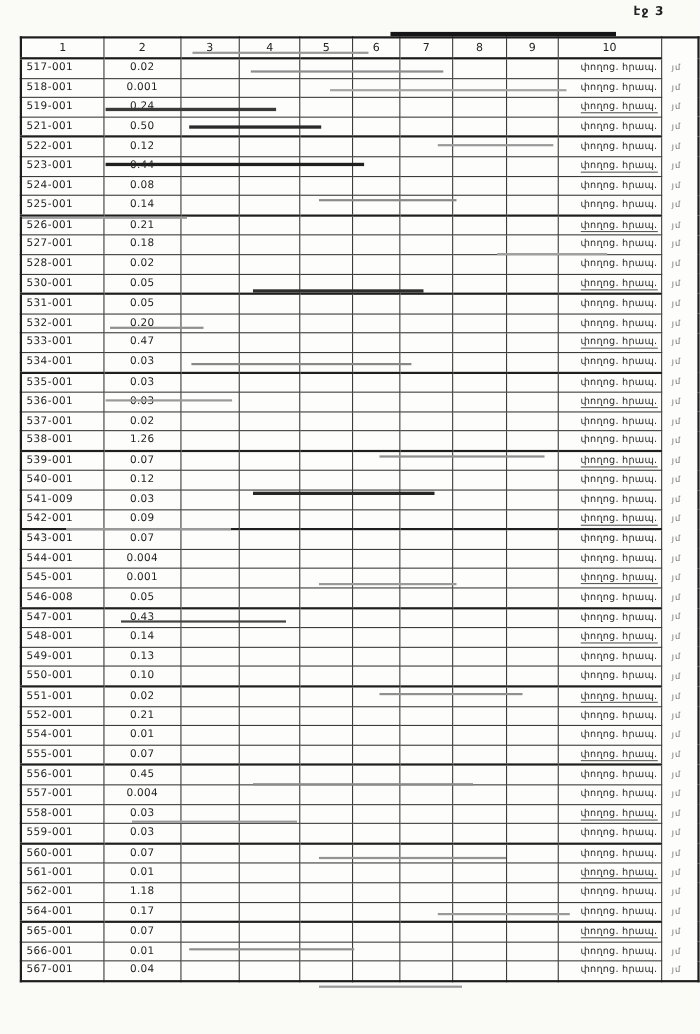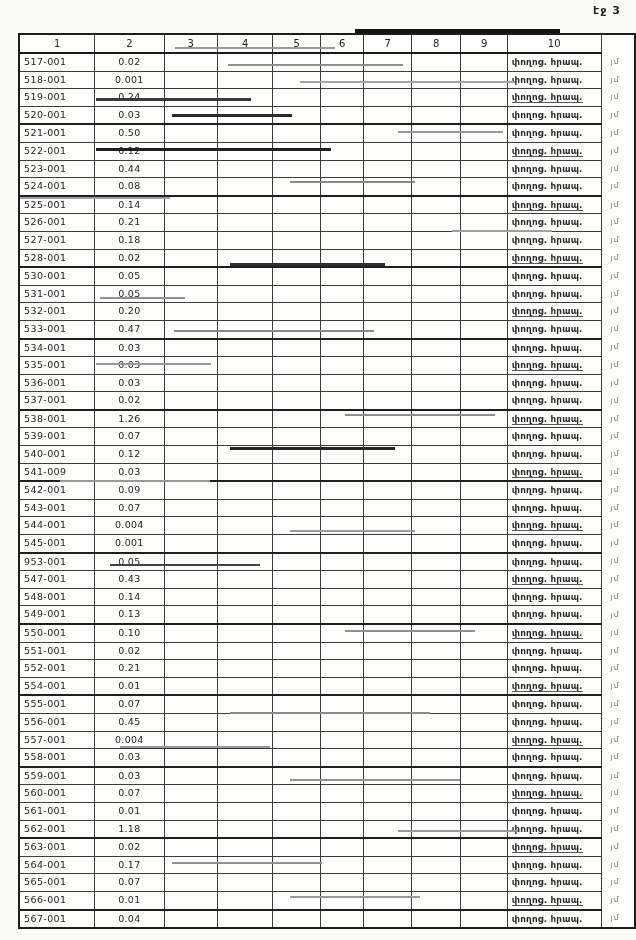--- a/index.html
+++ b/index.html
@@ -4,21 +4,21 @@
 <style>
   html,body{margin:0;padding:0;}
   body{
     width:636px;height:940px;position:relative;overflow:hidden;
     background:#fafaf7;
     font-family:"DejaVu Sans","Liberation Sans",sans-serif;
     color:#1c1c1c;
     -webkit-font-smoothing:antialiased;
   }
   .page-label{
-    position:absolute;top:4px;right:15px;
+    position:absolute;top:4px;right:32px;
     font-size:11px;font-weight:bold;color:#222;letter-spacing:1px;
   }
   .table-wrap{
     position:absolute;left:18px;top:33px;
   }
   table{
     border-collapse:collapse;table-layout:fixed;
     border:2px solid #1d1d1d;
   }
   th,td{
@@ -28,21 +28,21 @@
     font-size:9.5px;color:#222;
     overflow:hidden;white-space:nowrap;
   }
   thead th{
     height:17px;line-height:17px;
     font-weight:normal;font-size:10px;text-align:center;
     border-bottom:2px solid #1a1a1a;
   }
   td.c-id{text-align:left;padding-left:4px;letter-spacing:0.4px;}
   td.c-val{text-align:center;letter-spacing:0.3px;}
-  td.c10{font-size:8.8px;padding-left:4px;letter-spacing:0.2px;color:#2a2a2a;font-weight:bold;}
+  td.c10{font-size:8.8px;padding-left:20px;letter-spacing:0.2px;color:#2a2a2a;}
   tbody tr:nth-child(3n) .c10-text{border-bottom:1px solid #5a5a5a;}
   tbody tr:nth-child(4n+1) td{border-top-width:2px;border-top-color:#1f1f1f;}
   th.c-margin,td.c-margin{
     border:none;background:transparent;
     font-size:7.5px;color:#6e6e6e;text-align:left;padding-left:9px;
     letter-spacing:1px;
   }
   table{background:#fdfdfb;}
   .streaks{position:absolute;left:0;top:0;width:636px;height:940px;pointer-events:none;}
   .streak{position:absolute;}
@@ -130,37 +130,20 @@
     <td class="c-empty"></td>
     <td class="c-empty"></td>
     <td class="c10">
       <span class="c10-text">փողոց. հրապ.</span>
     </td>
     <td class="c-margin">
       <span>յմ</span>
     </td>
   </tr>
 
-  <tr class="row">
-    <td class="c-id">520-001</td>
-    <td class="c-val">0.03</td>
-    <td class="c-empty"></td>
-    <td class="c-empty"></td>
-    <td class="c-empty"></td>
-    <td class="c-empty"></td>
-    <td class="c-empty"></td>
-    <td class="c-empty"></td>
-    <td class="c-empty"></td>
-    <td class="c10">
-      <span class="c10-text">փողոց. հրապ.</span>
-    </td>
-    <td class="c-margin">
-      <span>յմ</span>
-    </td>
-  </tr>
 
   <tr class="row">
     <td class="c-id">521-001</td>
     <td class="c-val">0.50</td>
     <td class="c-empty"></td>
     <td class="c-empty"></td>
     <td class="c-empty"></td>
     <td class="c-empty"></td>
     <td class="c-empty"></td>
     <td class="c-empty"></td>
@@ -581,21 +564,21 @@
     <td class="c-empty"></td>
     <td class="c10">
       <span class="c10-text">փողոց. հրապ.</span>
     </td>
     <td class="c-margin">
       <span>յմ</span>
     </td>
   </tr>
 
   <tr class="row">
-    <td class="c-id">953-001</td>
+    <td class="c-id">546-008</td>
     <td class="c-val">0.05</td>
     <td class="c-empty"></td>
     <td class="c-empty"></td>
     <td class="c-empty"></td>
     <td class="c-empty"></td>
     <td class="c-empty"></td>
     <td class="c-empty"></td>
     <td class="c-empty"></td>
     <td class="c10">
       <span class="c10-text">փողոց. հրապ.</span>
@@ -869,37 +852,20 @@
     <td class="c-empty"></td>
     <td class="c-empty"></td>
     <td class="c10">
       <span class="c10-text">փողոց. հրապ.</span>
     </td>
     <td class="c-margin">
       <span>յմ</span>
     </td>
   </tr>
 
-  <tr class="row">
-    <td class="c-id">563-001</td>
-    <td class="c-val">0.02</td>
-    <td class="c-empty"></td>
-    <td class="c-empty"></td>
-    <td class="c-empty"></td>
-    <td class="c-empty"></td>
-    <td class="c-empty"></td>
-    <td class="c-empty"></td>
-    <td class="c-empty"></td>
-    <td class="c10">
-      <span class="c10-text">փողոց. հրապ.</span>
-    </td>
-    <td class="c-margin">
-      <span>յմ</span>
-    </td>
-  </tr>
 
   <tr class="row">
     <td class="c-id">564-001</td>
     <td class="c-val">0.17</td>
     <td class="c-empty"></td>
     <td class="c-empty"></td>
     <td class="c-empty"></td>
     <td class="c-empty"></td>
     <td class="c-empty"></td>
     <td class="c-empty"></td>

